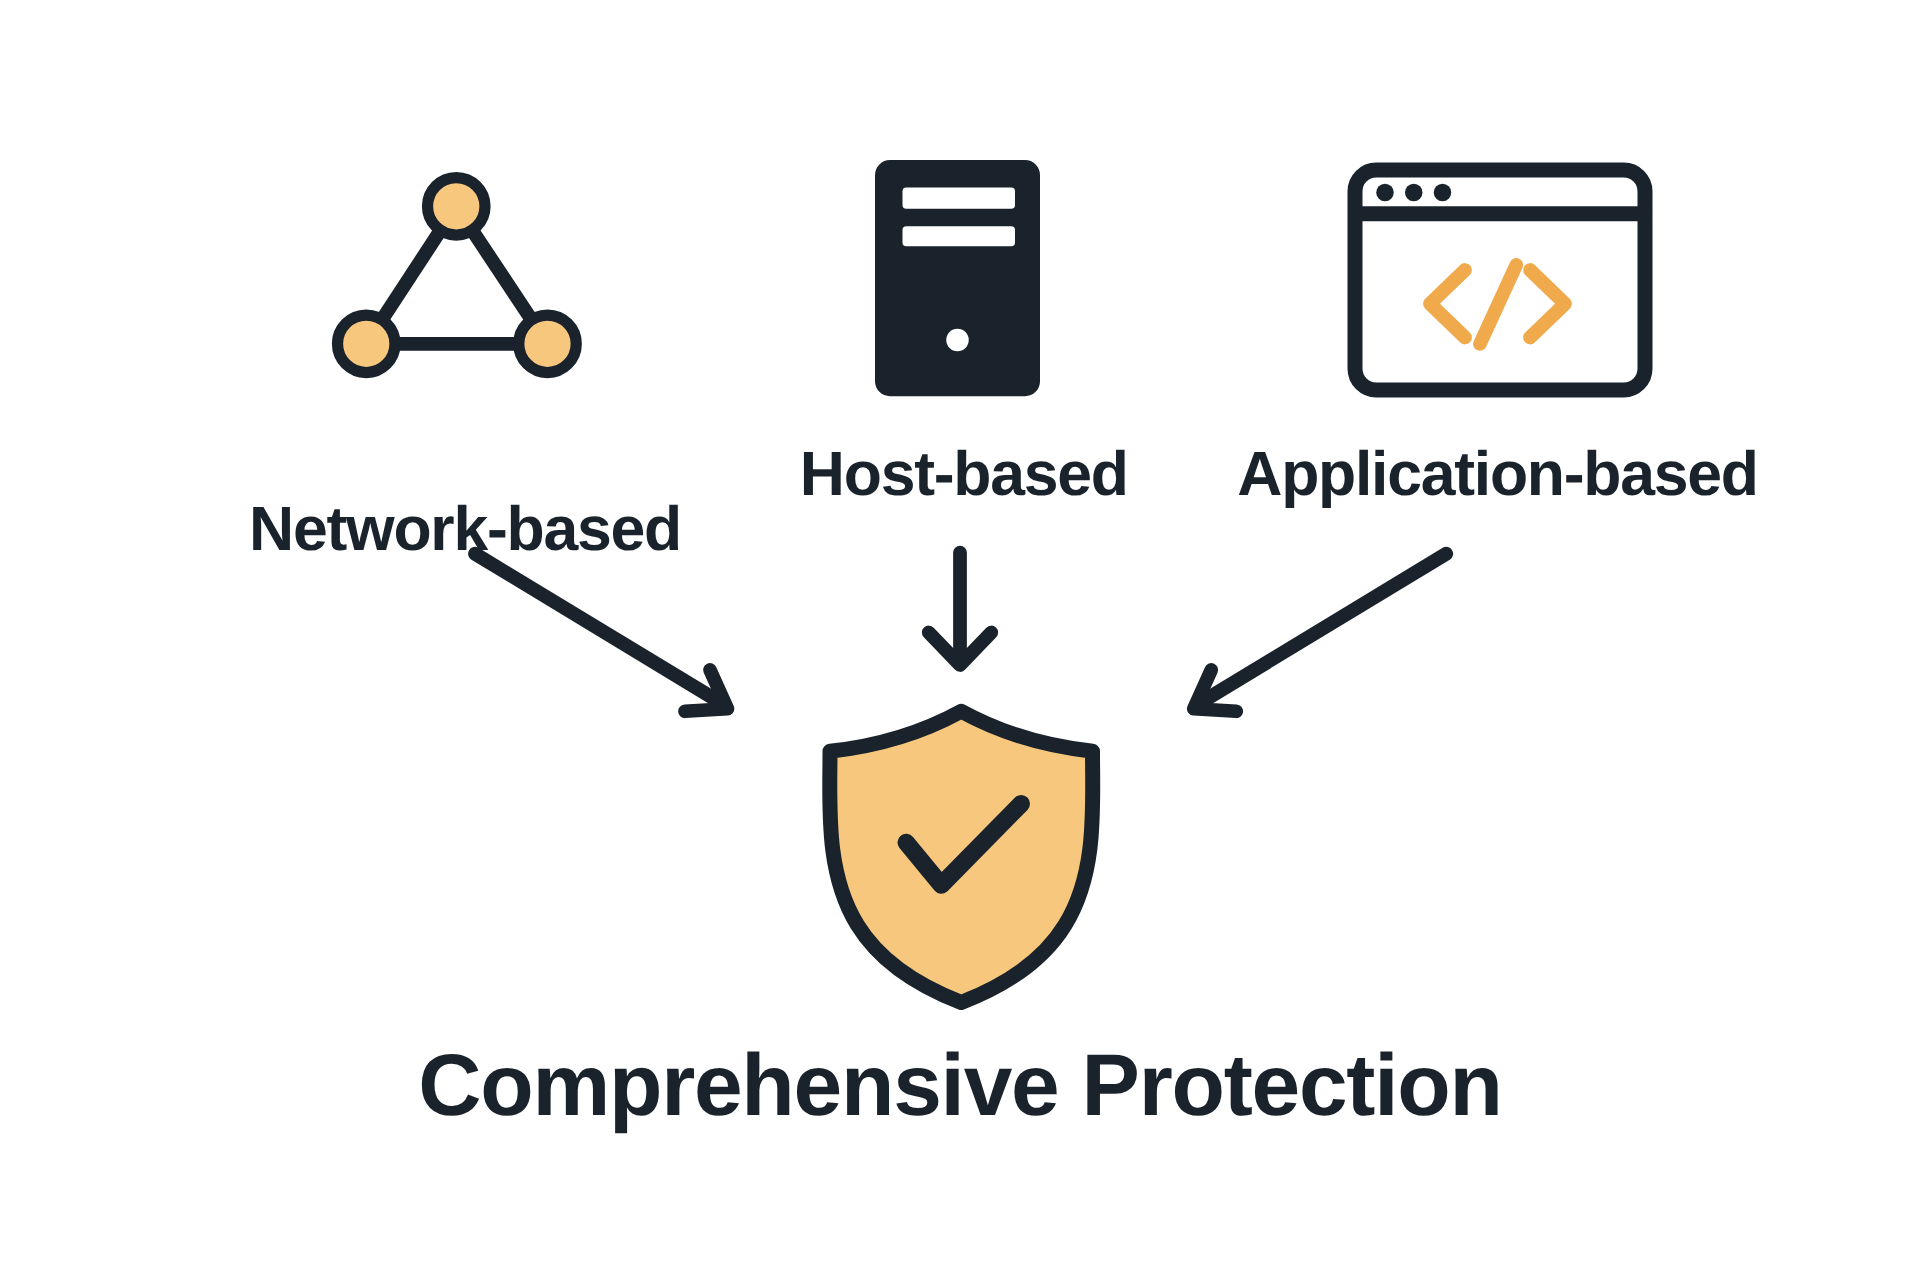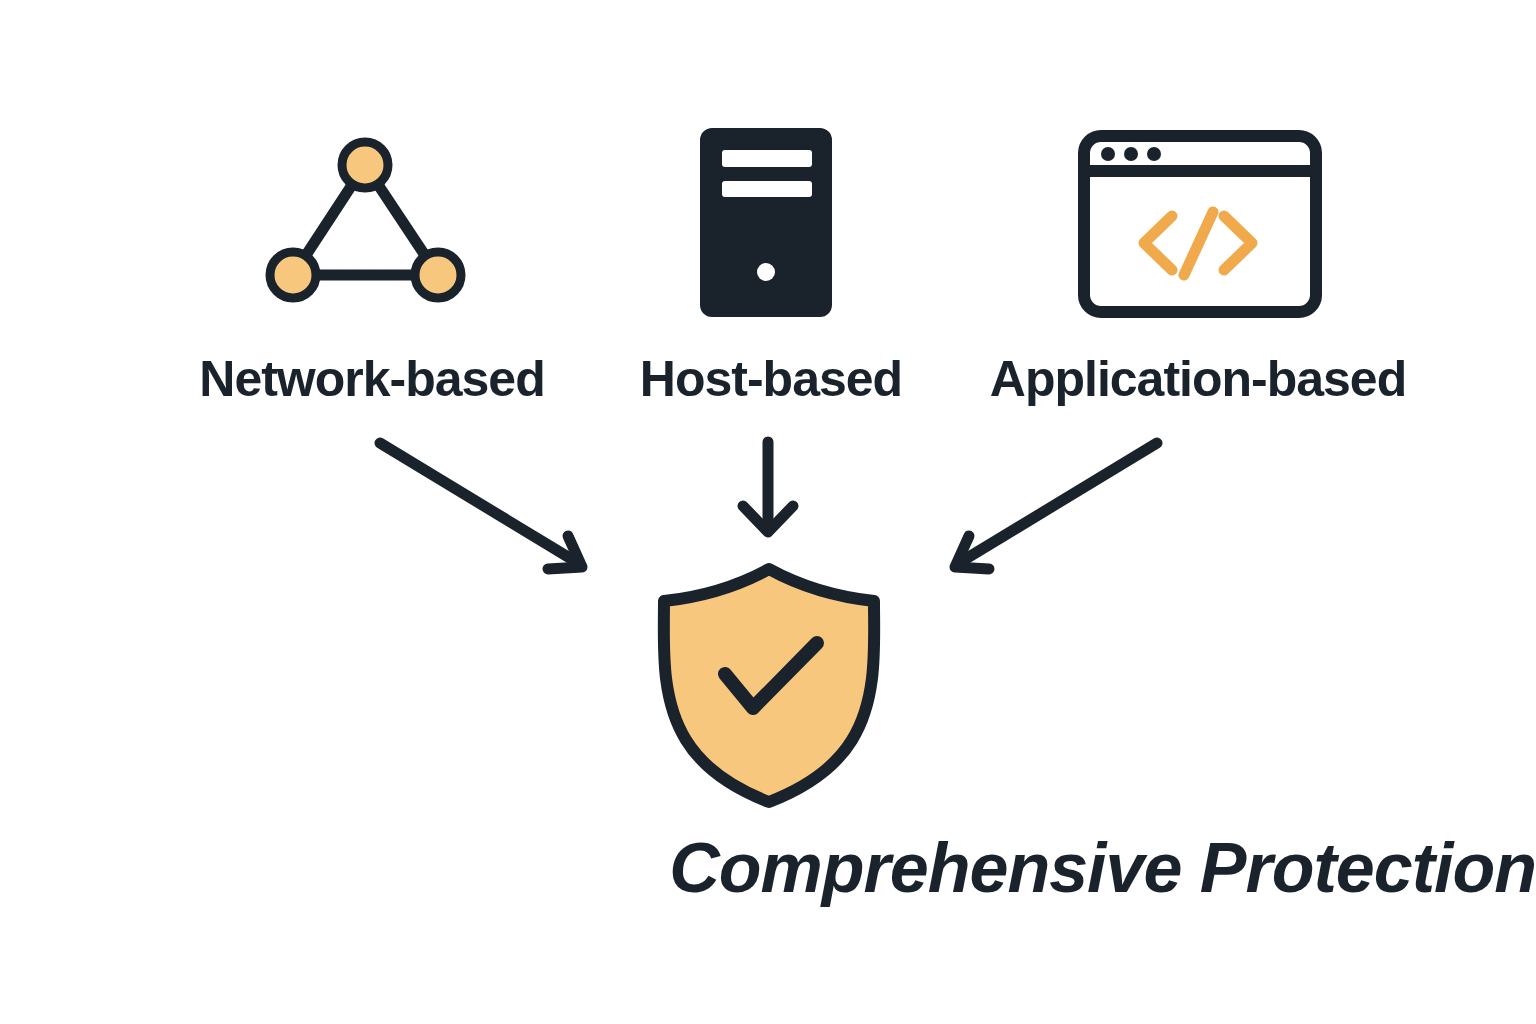--- a/index.html
+++ b/index.html
@@ -25,37 +25,36 @@
     top:352px;
     width:460px;
     text-align:center;
     font-size:50px;
     font-weight:700;
     letter-spacing:-1px;
     line-height:1.1;
     color:var(--ink);
     white-space:nowrap;
   }
-  .label-network{left:142px;}
+  .label-network{left:142px;margin-top:44px;}
   .label-host{left:541px;}
   .label-application{left:968px;}
   .title{
     position:absolute;
     left:0;
     right:0;
     top:830px;
     margin:0;
-    text-align:right;
+    text-align:center;
     font-size:70px;
     font-weight:700;
     letter-spacing:-1px;
     line-height:1.1;
     color:var(--ink);
     white-space:nowrap;
-    font-style:italic;
   }
   .ink-stroke{stroke:var(--ink);fill:none;}
   .round{stroke-linecap:round;stroke-linejoin:round;}
   .node-circle{fill:var(--orange);stroke:var(--ink);stroke-width:9;}
   .code-stroke{stroke:var(--code-orange);fill:none;stroke-linecap:round;stroke-linejoin:round;}
 </style>
 </head>
 <body>
 
 <div class="stage">

